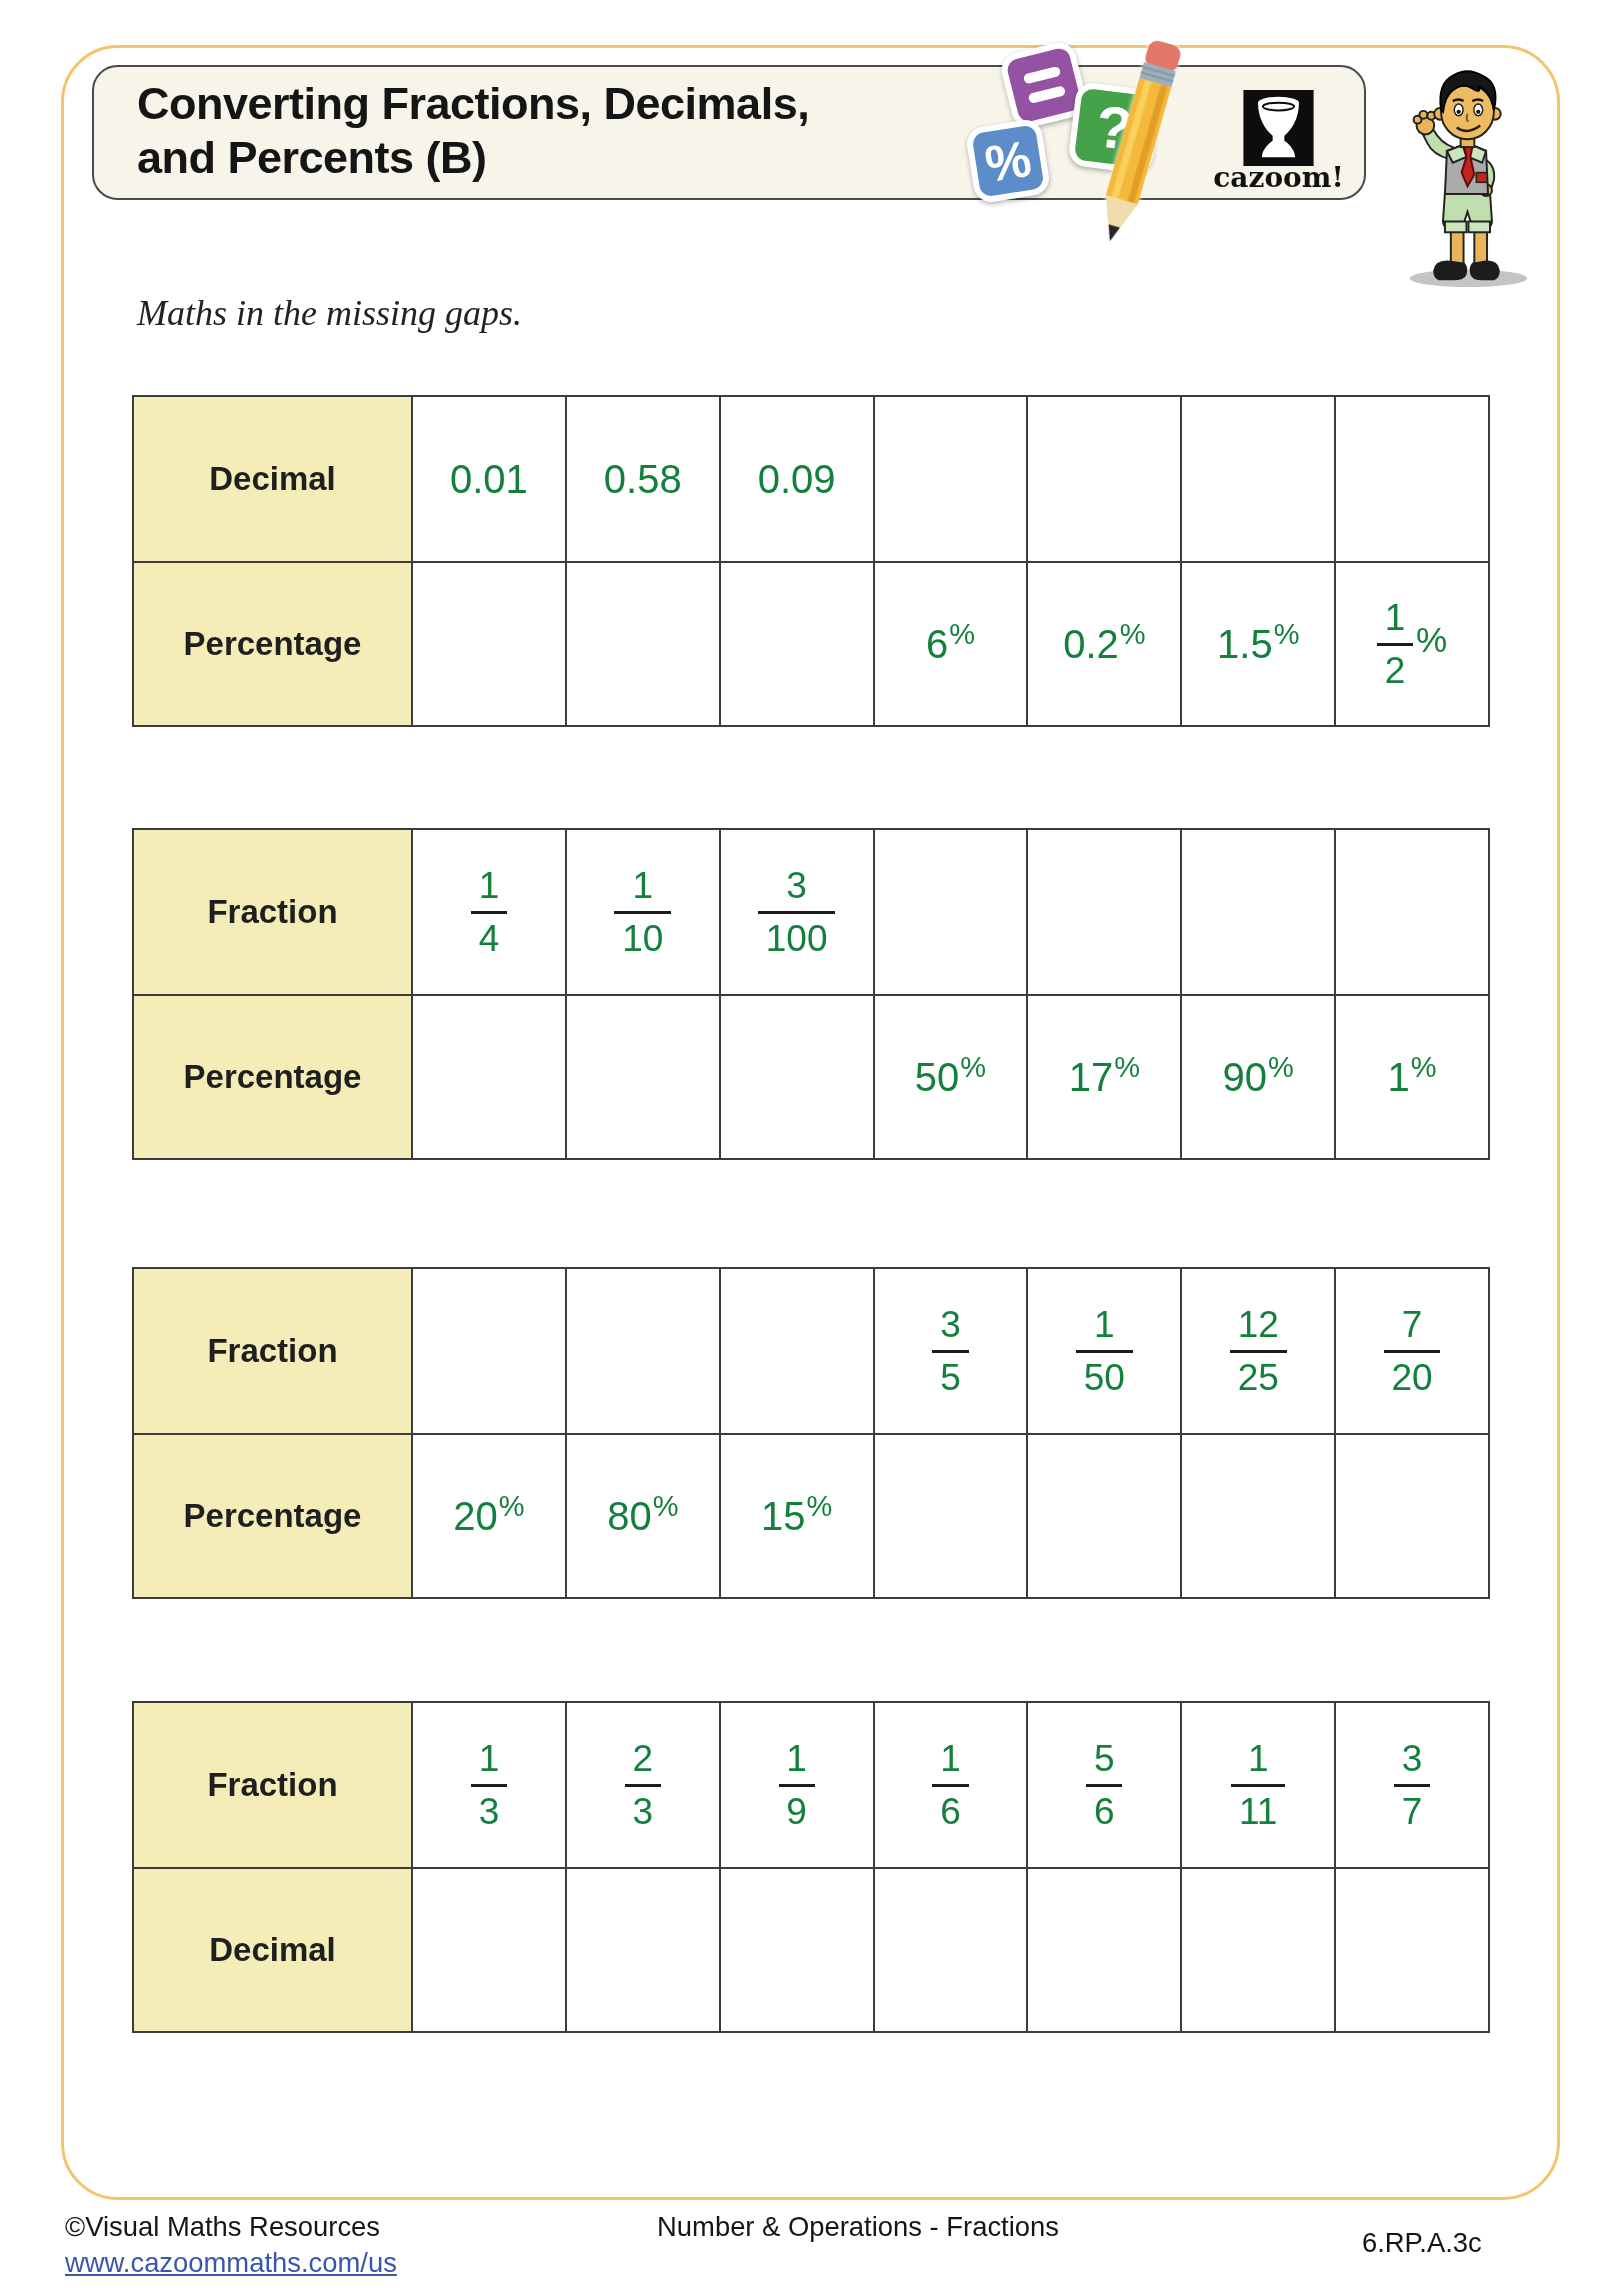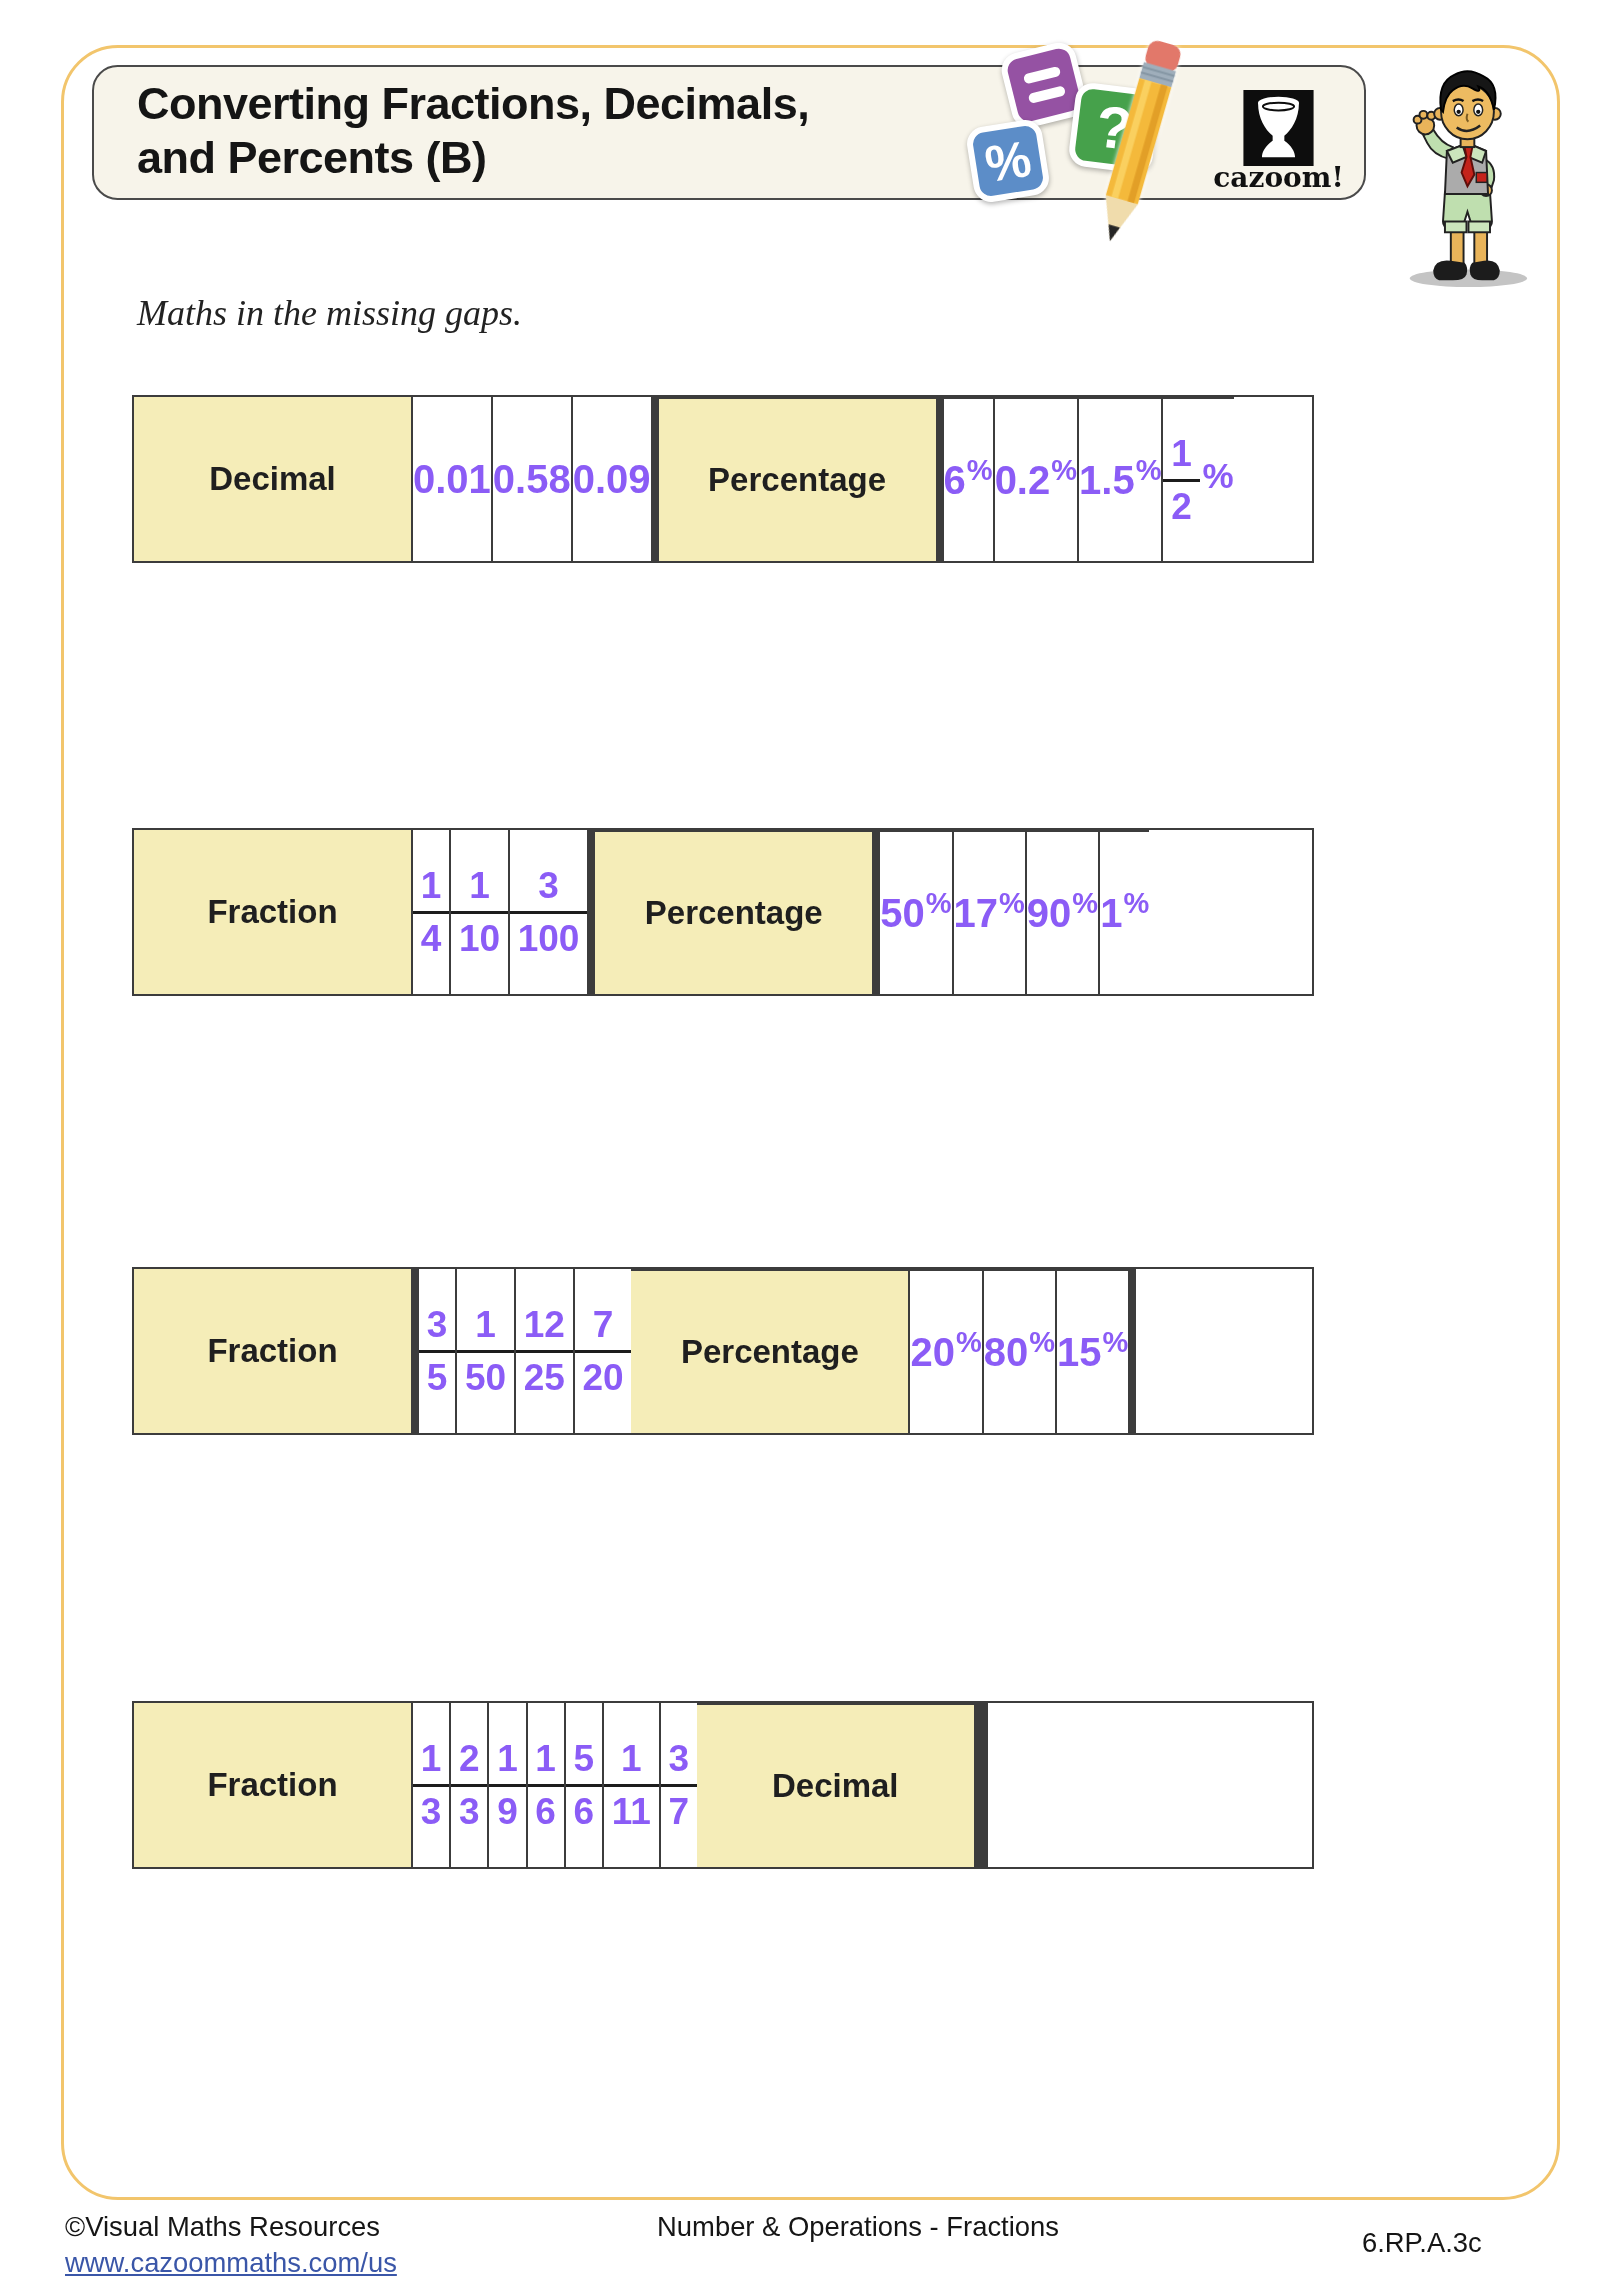--- a/index.html
+++ b/index.html
@@ -39,34 +39,34 @@
   .logo-text { position:absolute; left:1213px; top:161px; width:131px; text-align:center;
     font-family:"DejaVu Serif", serif; font-weight:bold; font-size:28px; color:#111; z-index:2; }
   .boy { position:absolute; left:1390px; top:57px; }
   
   .instruction {
     position:absolute; left:137px; top:292px;
     font-family:"Liberation Serif", serif; font-style:italic; font-size:36px; color:#222;
   }
   
   .wtable {
-    position:absolute; left:132px; width:1182px; background:#fff;
-    border:2.9px solid var(--table-border,#3C3C3C); display:flex; flex-direction:row;
+    position:absolute; left:132px; width:1358px; background:#fff;
+    border:2.9px solid var(--table-border,#3C3C3C); display:flex; flex-direction:column;
   }
   .t1 { top:395px; } .t2 { top:828px; } .t3 { top:1267px; } .t4 { top:1701px; }
   .trow { display:flex; height:164px; }
   .trow + .trow { border-top:2px solid var(--table-border,#3C3C3C);justify-content:space-between; }
   .thead-cell {
     width:279px; flex:0 0 279px; background:var(--header-cell,#F5EDB8);
     display:flex; align-items:center; justify-content:center;
     font-weight:bold; font-size:33px; border-right:2px solid var(--table-border,#3C3C3C);
   }
   .tcell {
     flex:1; display:flex; align-items:center; justify-content:center;
-    font-weight:bold; font-size:40px; color:#8b5cf6;
+    font-weight:normal; font-size:40px; color:#15803d;
   }
   .tcell + .tcell { border-left:2px solid var(--table-border,#3C3C3C); }
   .pct { font-size:29px; position:relative; top:-9.8px; margin-left:1px; }
   .frac { display:inline-flex; flex-direction:column; align-items:center; line-height:1; font-size:37px; }
   .frac .num { padding:0 7.8px 6.9px; }
   .frac .den { border-top:3.9px solid #1c1c1c; padding:6.9px 7.8px 0; }
   .pct-mid { font-size:35px; margin-left:2.9px; position:relative; top:-3.9px; }
   
   .footer-left { position:absolute; left:65px; top:2209px; font-size:27.4px; line-height:1.32; color:#151515; }
   .footer-left a { color:var(--link,#3A56A8); }

